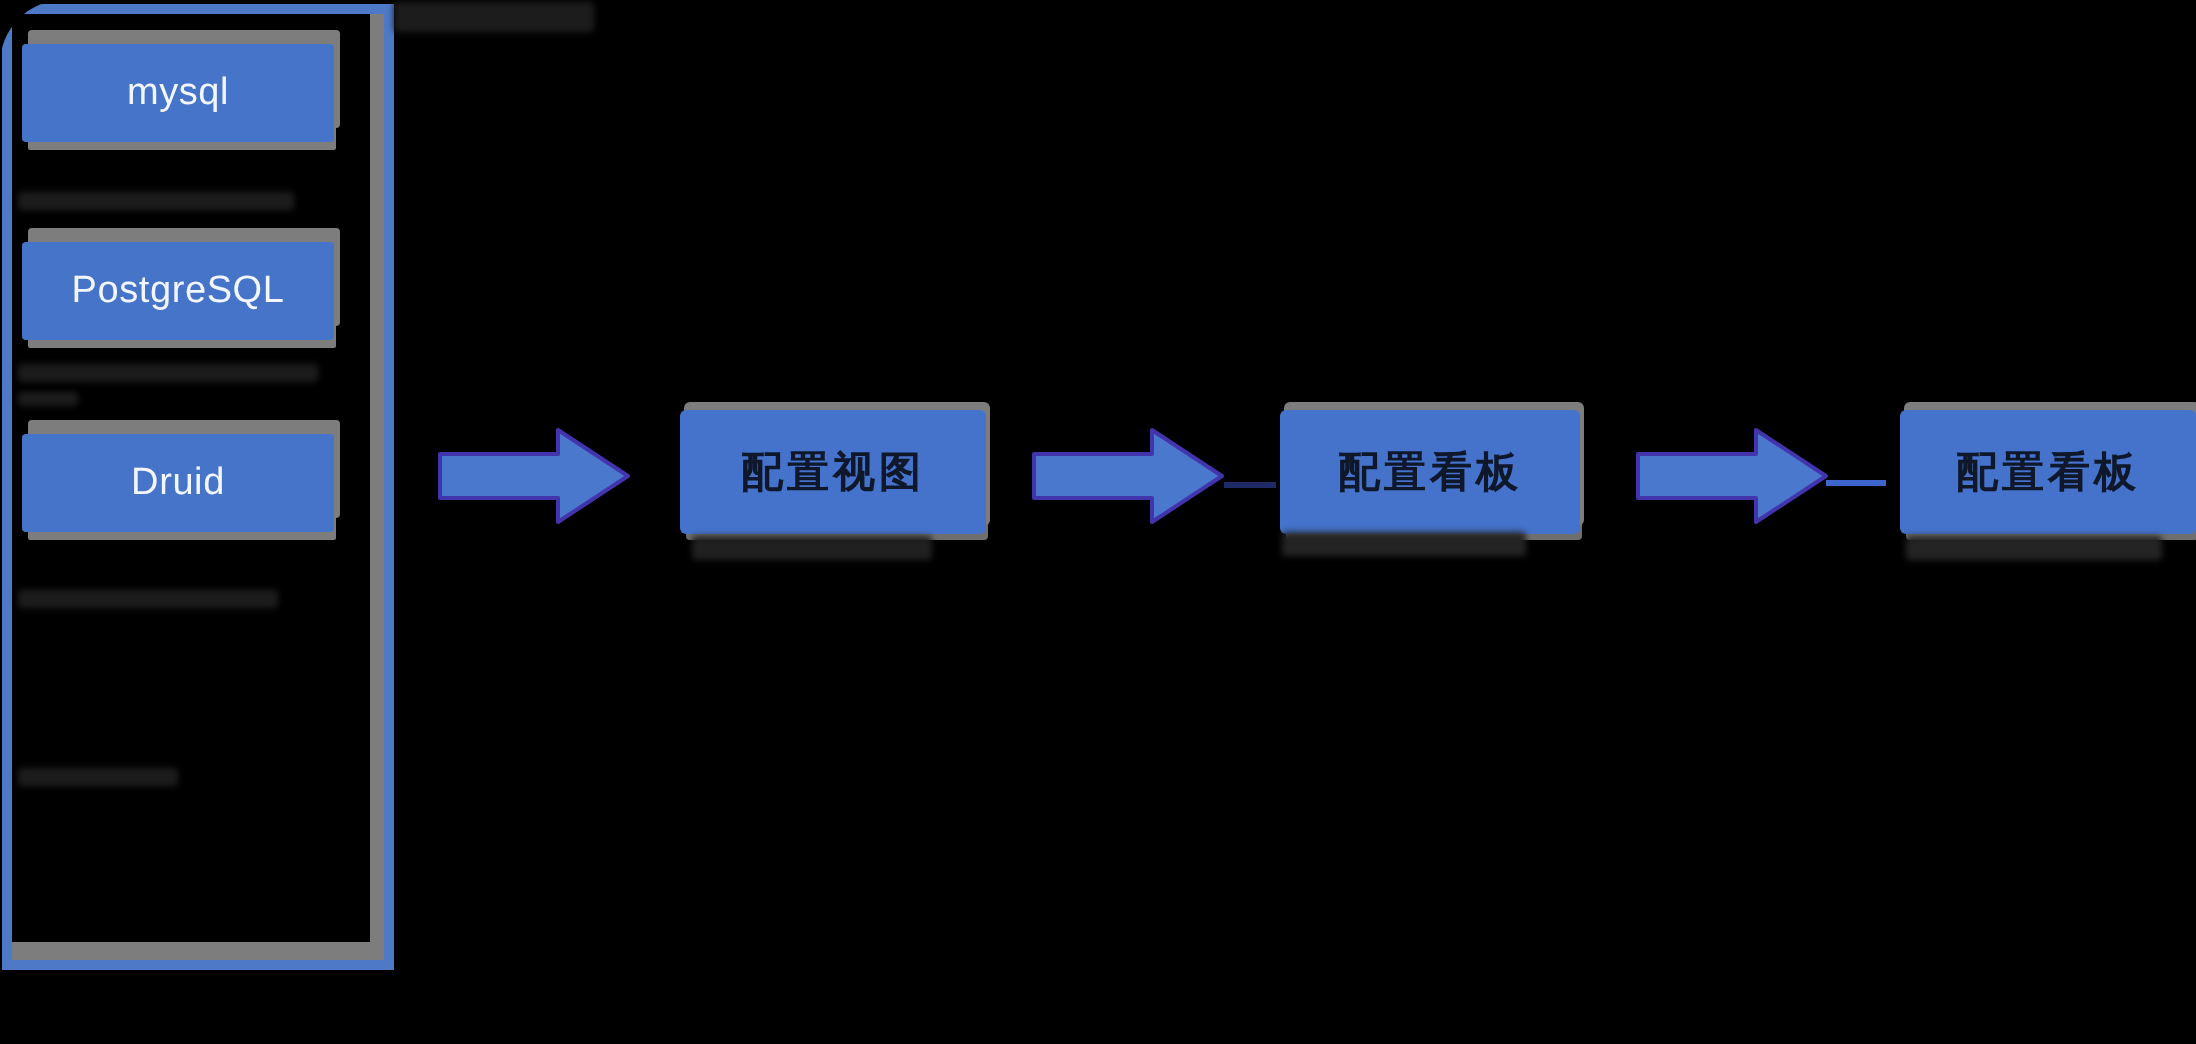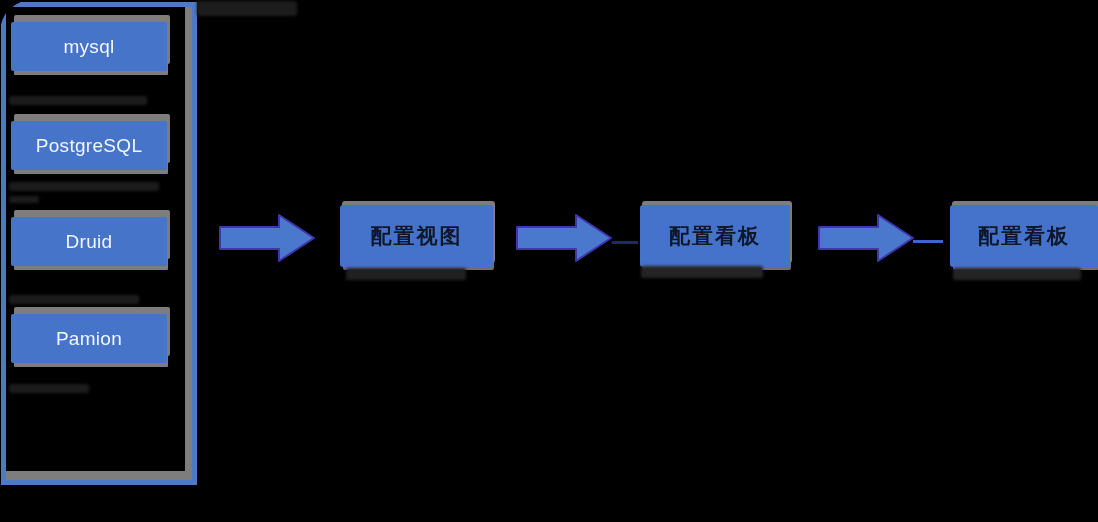--- a/index.html
+++ b/index.html
@@ -63,23 +63,20 @@
 
   <div class="src-box sb1">
     <span>mysql</span>
   </div>
   <div class="src-box sb3">
     <span>Druid</span>
   </div>
   <div class="src-box sb2">
     <span>PostgreSQL</span>
   </div>
-  <div class="src-box sb4">
-    <span>Pamion</span>
-  </div>
 
   <svg class="arrow ar1" viewBox="0 0 97 48">
     <polygon points="1,13 60,13 60,1 95,24 60,47 60,35 1,35" fill="#4a78cc" stroke="#4134ad" stroke-width="2" stroke-linejoin="round"></polygon>
   </svg>
 
   <div class="step-box st1">
     <span>配置视图</span>
   </div>
 
   <svg class="arrow ar2" viewBox="0 0 97 48">

